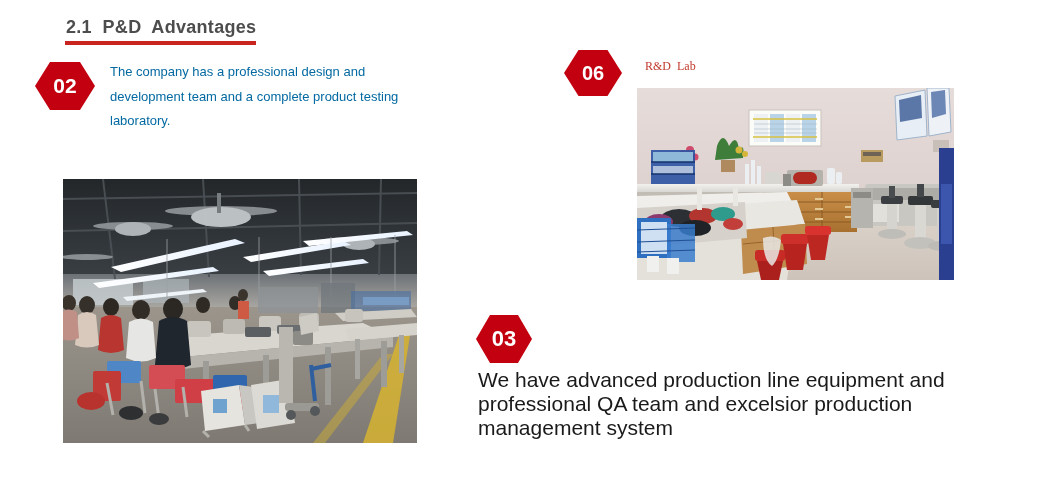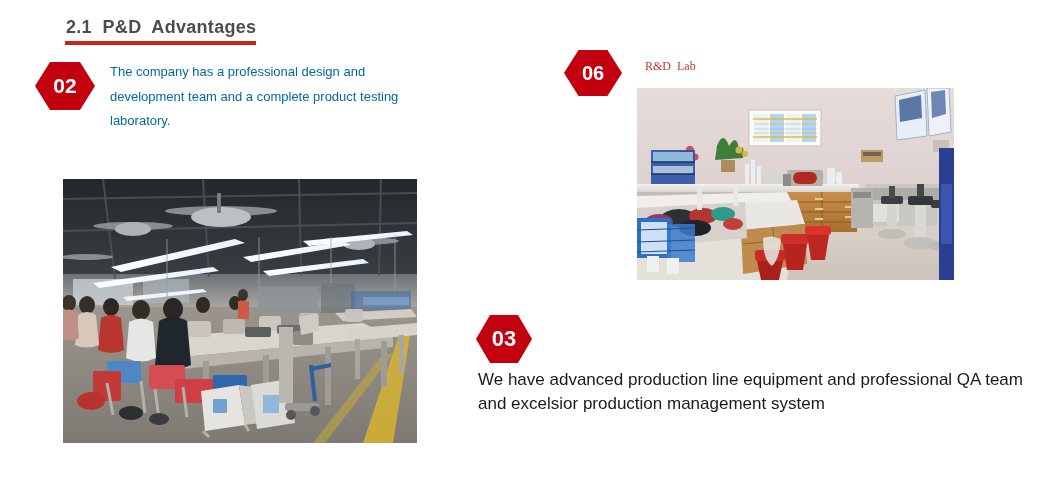--- a/index.html
+++ b/index.html
@@ -67,21 +67,21 @@
     left: 110px; top: 60px;
     width: 320px;
     font-size: 13px;
     line-height: 24.5px;
     color: #0369a1;
   }
   #block3-text {
     position: absolute;
     left: 478px; top: 368px;
     width: 545px;
-    font-size: 17px;
+    font-size: 21px;
     line-height: 24px;
     color: #1a1a1a;
   }
   #rd-lab-label {
     position: absolute;
     left: 645px; top: 59px;
     font-family: "Liberation Serif", serif;
     font-size: 12px;
     color: #c0392b;
     white-space: pre;

